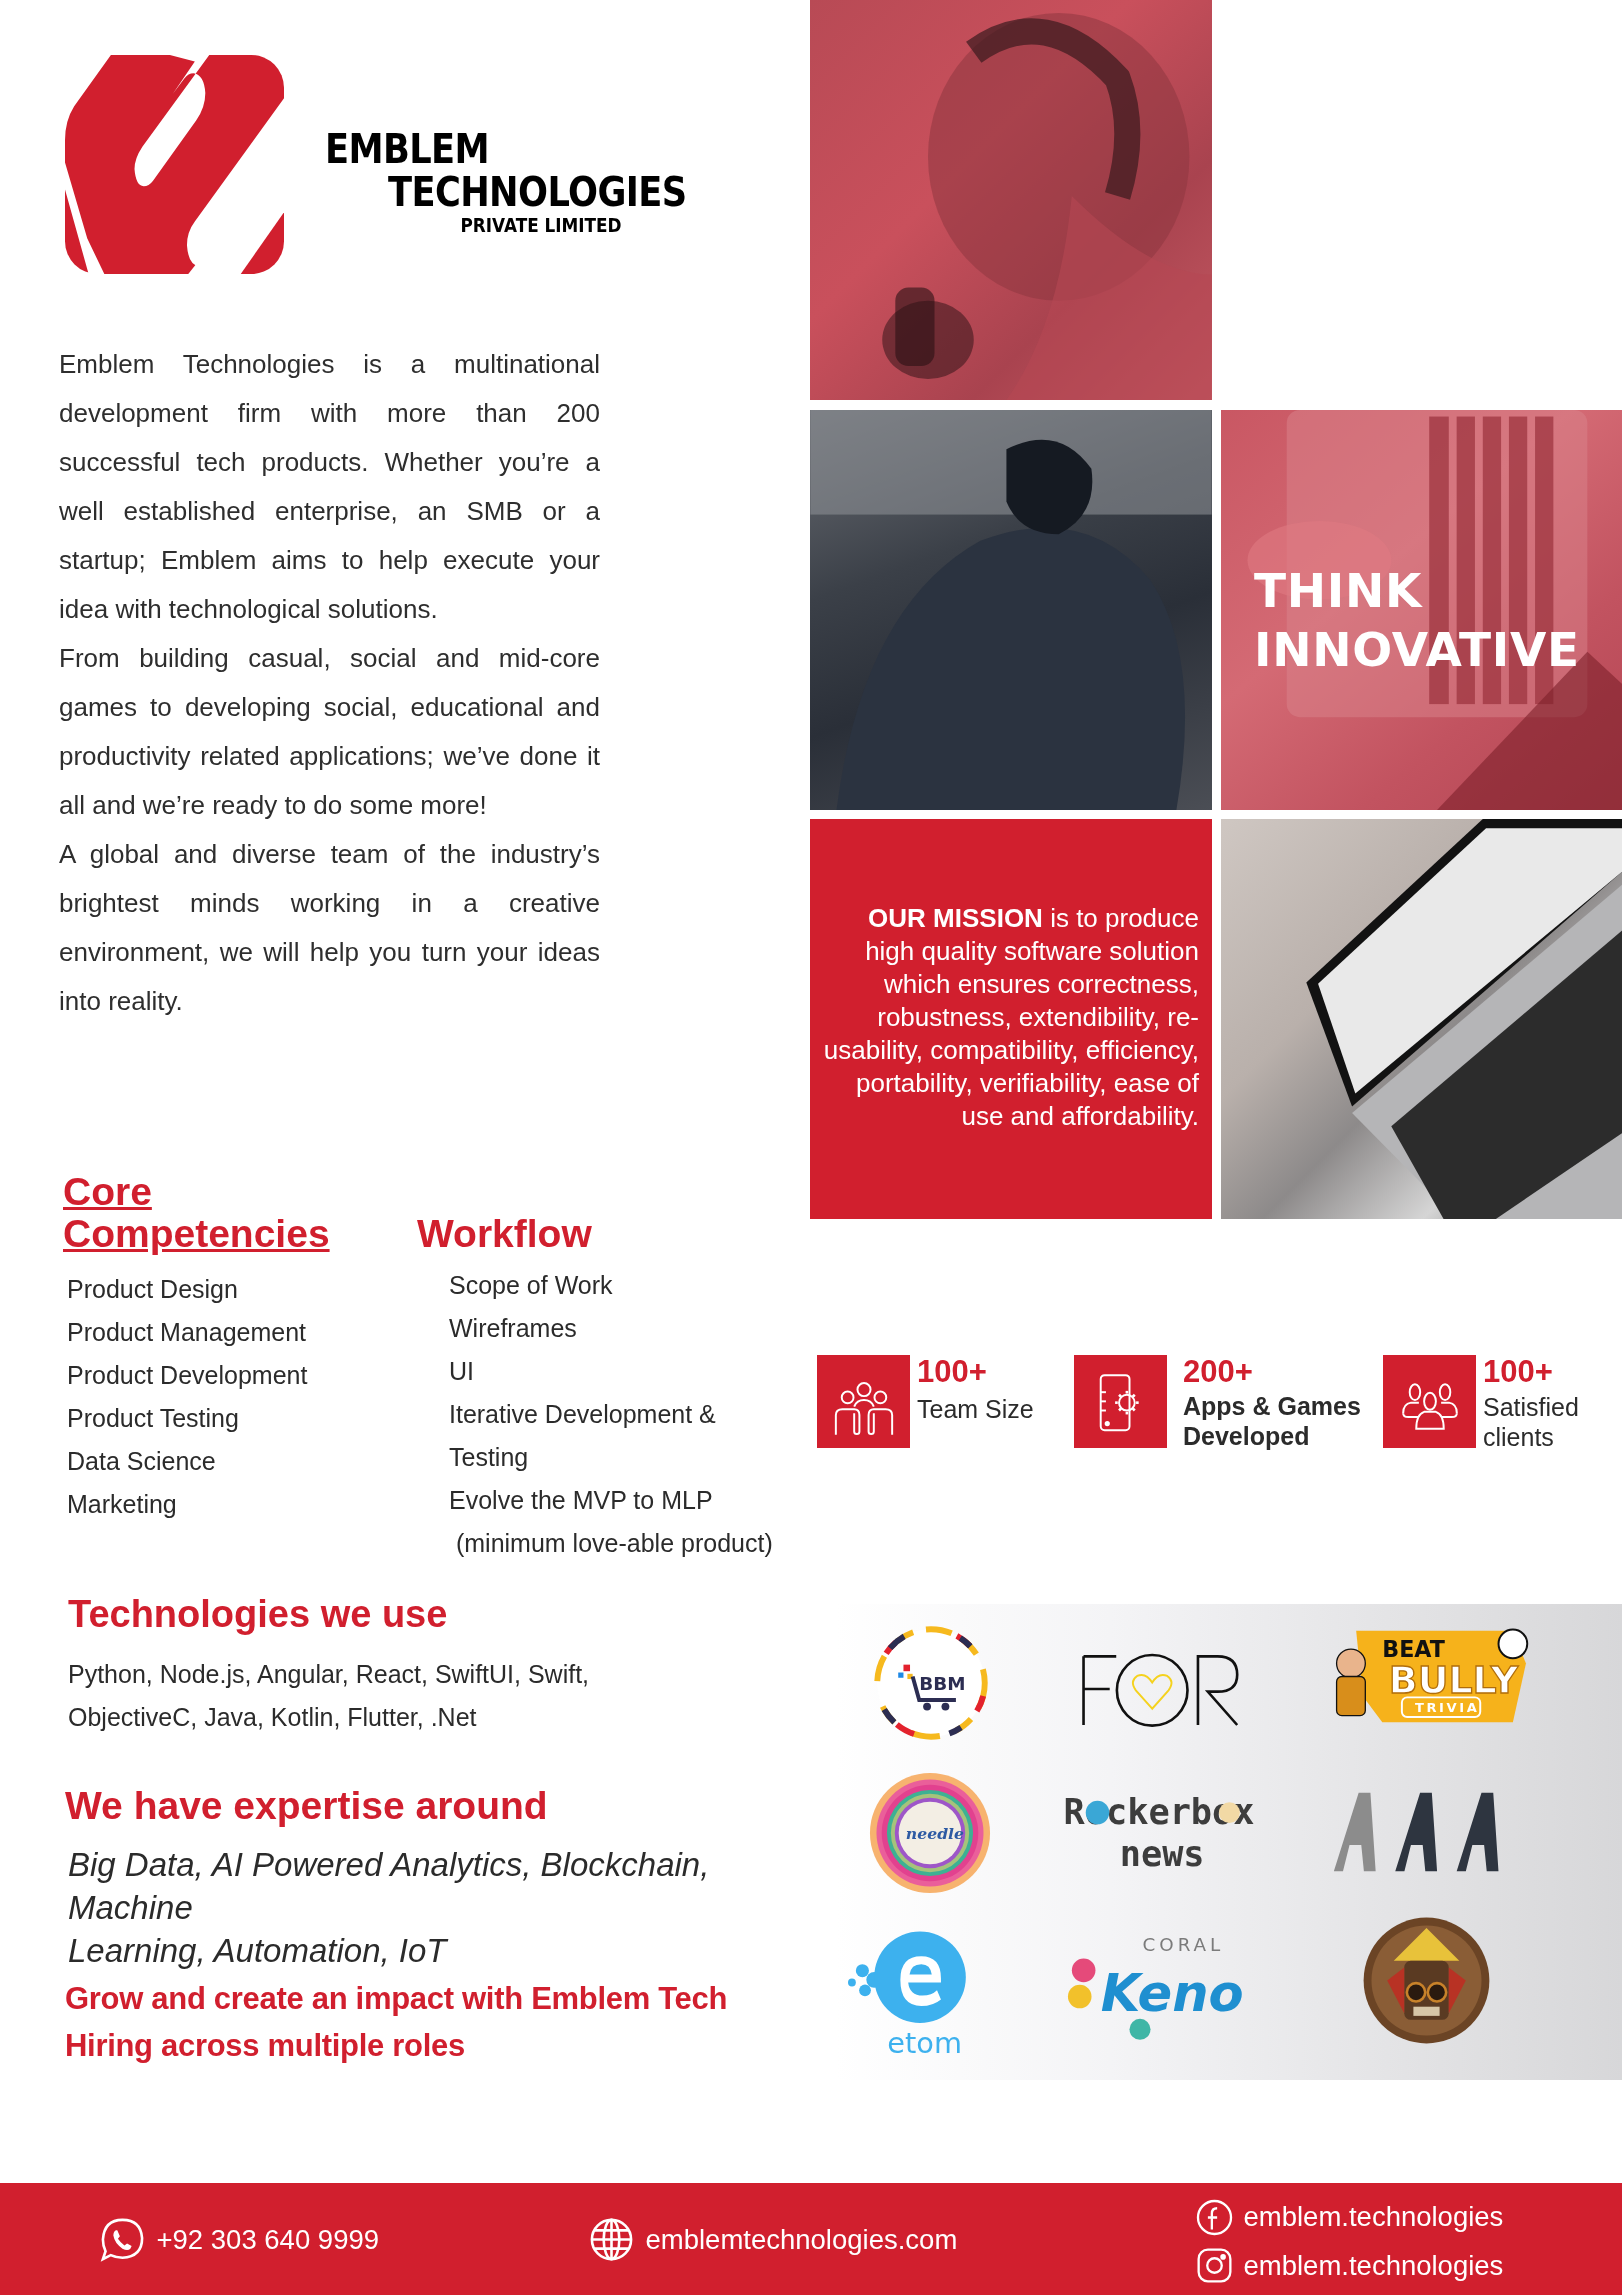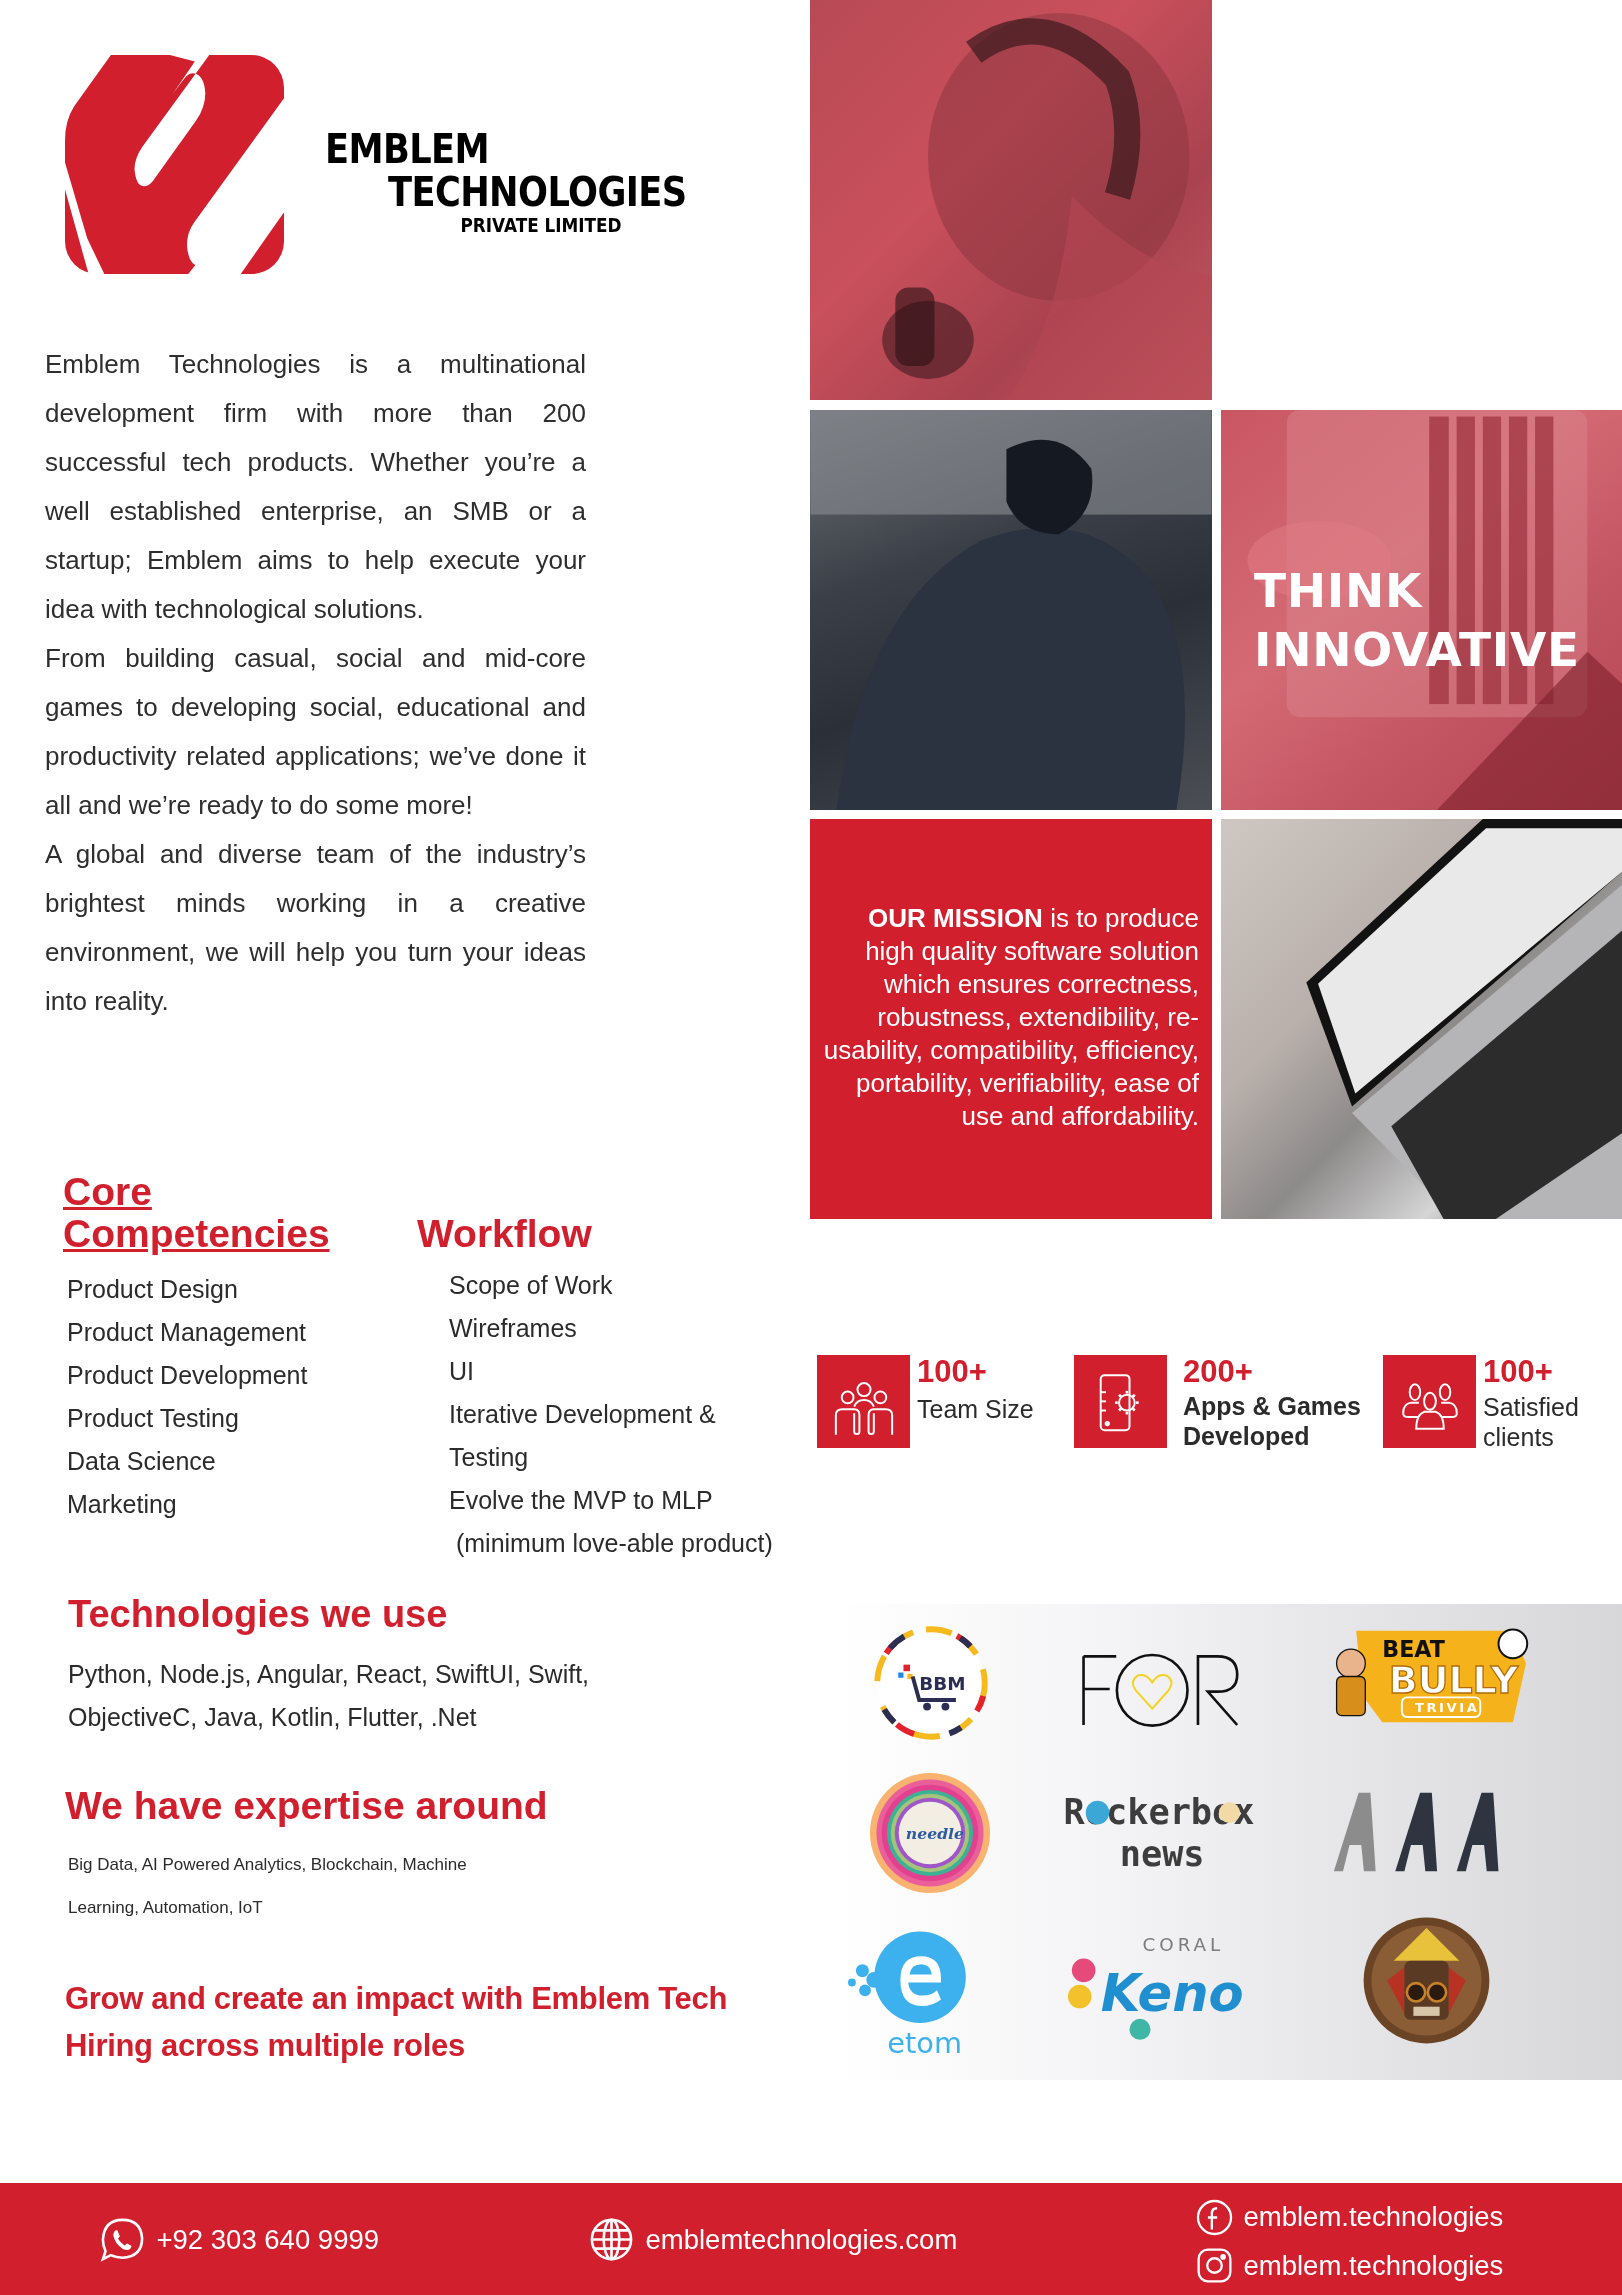--- a/index.html
+++ b/index.html
@@ -8,21 +8,21 @@
   .abs { position: absolute; }
 
   
   .logo-mark { left: 65px; top: 55px; width: 219px; height: 219px; }
   .logo-text { left: 325px; top: 128px; width: 380px; }
   .logo-line1 { font-family: "DejaVu Sans", sans-serif; font-weight: bold; font-size: 41px; color: #000; letter-spacing: -0.7px; line-height: 43px; transform: scaleX(0.86); transform-origin: left center; }
   .logo-line2 { font-family: "DejaVu Sans", sans-serif; font-weight: bold; font-size: 41px; color: #000; letter-spacing: -0.7px; line-height: 43px; margin-left: 63px; transform: scaleX(0.86); transform-origin: left center; white-space: nowrap; }
   .logo-line3 { font-family: "DejaVu Sans", sans-serif; font-weight: bold; font-size: 19.6px; color: #000; text-align: right; padding-right: 97px; line-height: 23.6px; transform: scaleX(0.86); transform-origin: right center; }
 
   
-  .intro { left: 45px; top: 340px; width: 541px; font-size: 26px; line-height: 49px; text-align: justify; color: #2e2e2e; }
+  .intro { left: 59px; top: 340px; width: 541px; font-size: 26px; line-height: 49px; text-align: justify; color: #2e2e2e; }
   .intro p { margin: 0; }
 
   
   .tile { position: absolute; overflow: hidden; }
   .tile-1 { left: 810px; top: 0; width: 402px; height: 400px; background: linear-gradient(135deg, #b84a55 0%, #c9505c 40%, #a9434f 70%, #c55a63 100%); }
   .tile-2 { left: 810px; top: 410px; width: 402px; height: 400px; background: linear-gradient(160deg, #6b6e74 0%, #3b4048 35%, #2a2f38 60%, #4b4e55 100%); }
   .tile-3 { left: 1221px; top: 410px; width: 402px; height: 400px; background: linear-gradient(140deg, #c95763 0%, #d46a74 40%, #c25360 70%, #b34553 100%); }
   .tile-4 { left: 810px; top: 819px; width: 402px; height: 400px; background: #d11f2e; }
   .tile-5 { left: 1221px; top: 819px; width: 402px; height: 400px; background: linear-gradient(135deg, #cfc7c2 0%, #b9b0ab 35%, #8d8a8a 55%, #d5d5d5 75%, #3a3a3a 100%); }
 
@@ -41,21 +41,21 @@
 
   
   .stat-box { position: absolute; width: 93px; height: 93px; background: #d11f2e; display: flex; align-items: center; justify-content: center; }
   .stat-num { position: absolute; font-weight: bold; font-size: 31px; color: #d11f2e; line-height: 34px; }
   .stat-label { position: absolute; font-size: 25px; color: #2b2b2b; line-height: 30px; }
 
   
   .tech-title { left: 68px; top: 1593px; font-size: 38px; line-height: 43px; }
   .tech-body { left: 68px; top: 1653px; width: 694px; font-size: 25px; line-height: 43px; }
   .exp-title { left: 65px; top: 1784px; font-size: 39px; line-height: 44px; }
-  .exp-body { left: 68px; top: 1843px; width: 707px; font-size: 17px; line-height: 43px; }
+  .exp-body { left: 68px; top: 1843px; width: 707px; font-size: 33px; line-height: 43px; font-style: italic; }
   .grow { left: 65px; top: 1975px; font-size: 31px; line-height: 47px; letter-spacing: -0.3px; }
 
   
   .clients { left: 835px; top: 1604px; width: 788px; height: 476px; background: linear-gradient(90deg, #ffffff 0%, #f4f4f6 35%, #e4e4e6 70%, #d7d7d9 100%); }
   .client { position: absolute; display: flex; align-items: center; justify-content: center; }
 
   
   .footer { left: 0; top: 2183px; width: 1623px; height: 113px; background: #d11f2e; color: #ffffff; }
   .f-item { position: absolute; display: flex; align-items: center; font-size: 27.5px; color: #fff; }
   .f-item svg { margin-right: 10.5px; }

